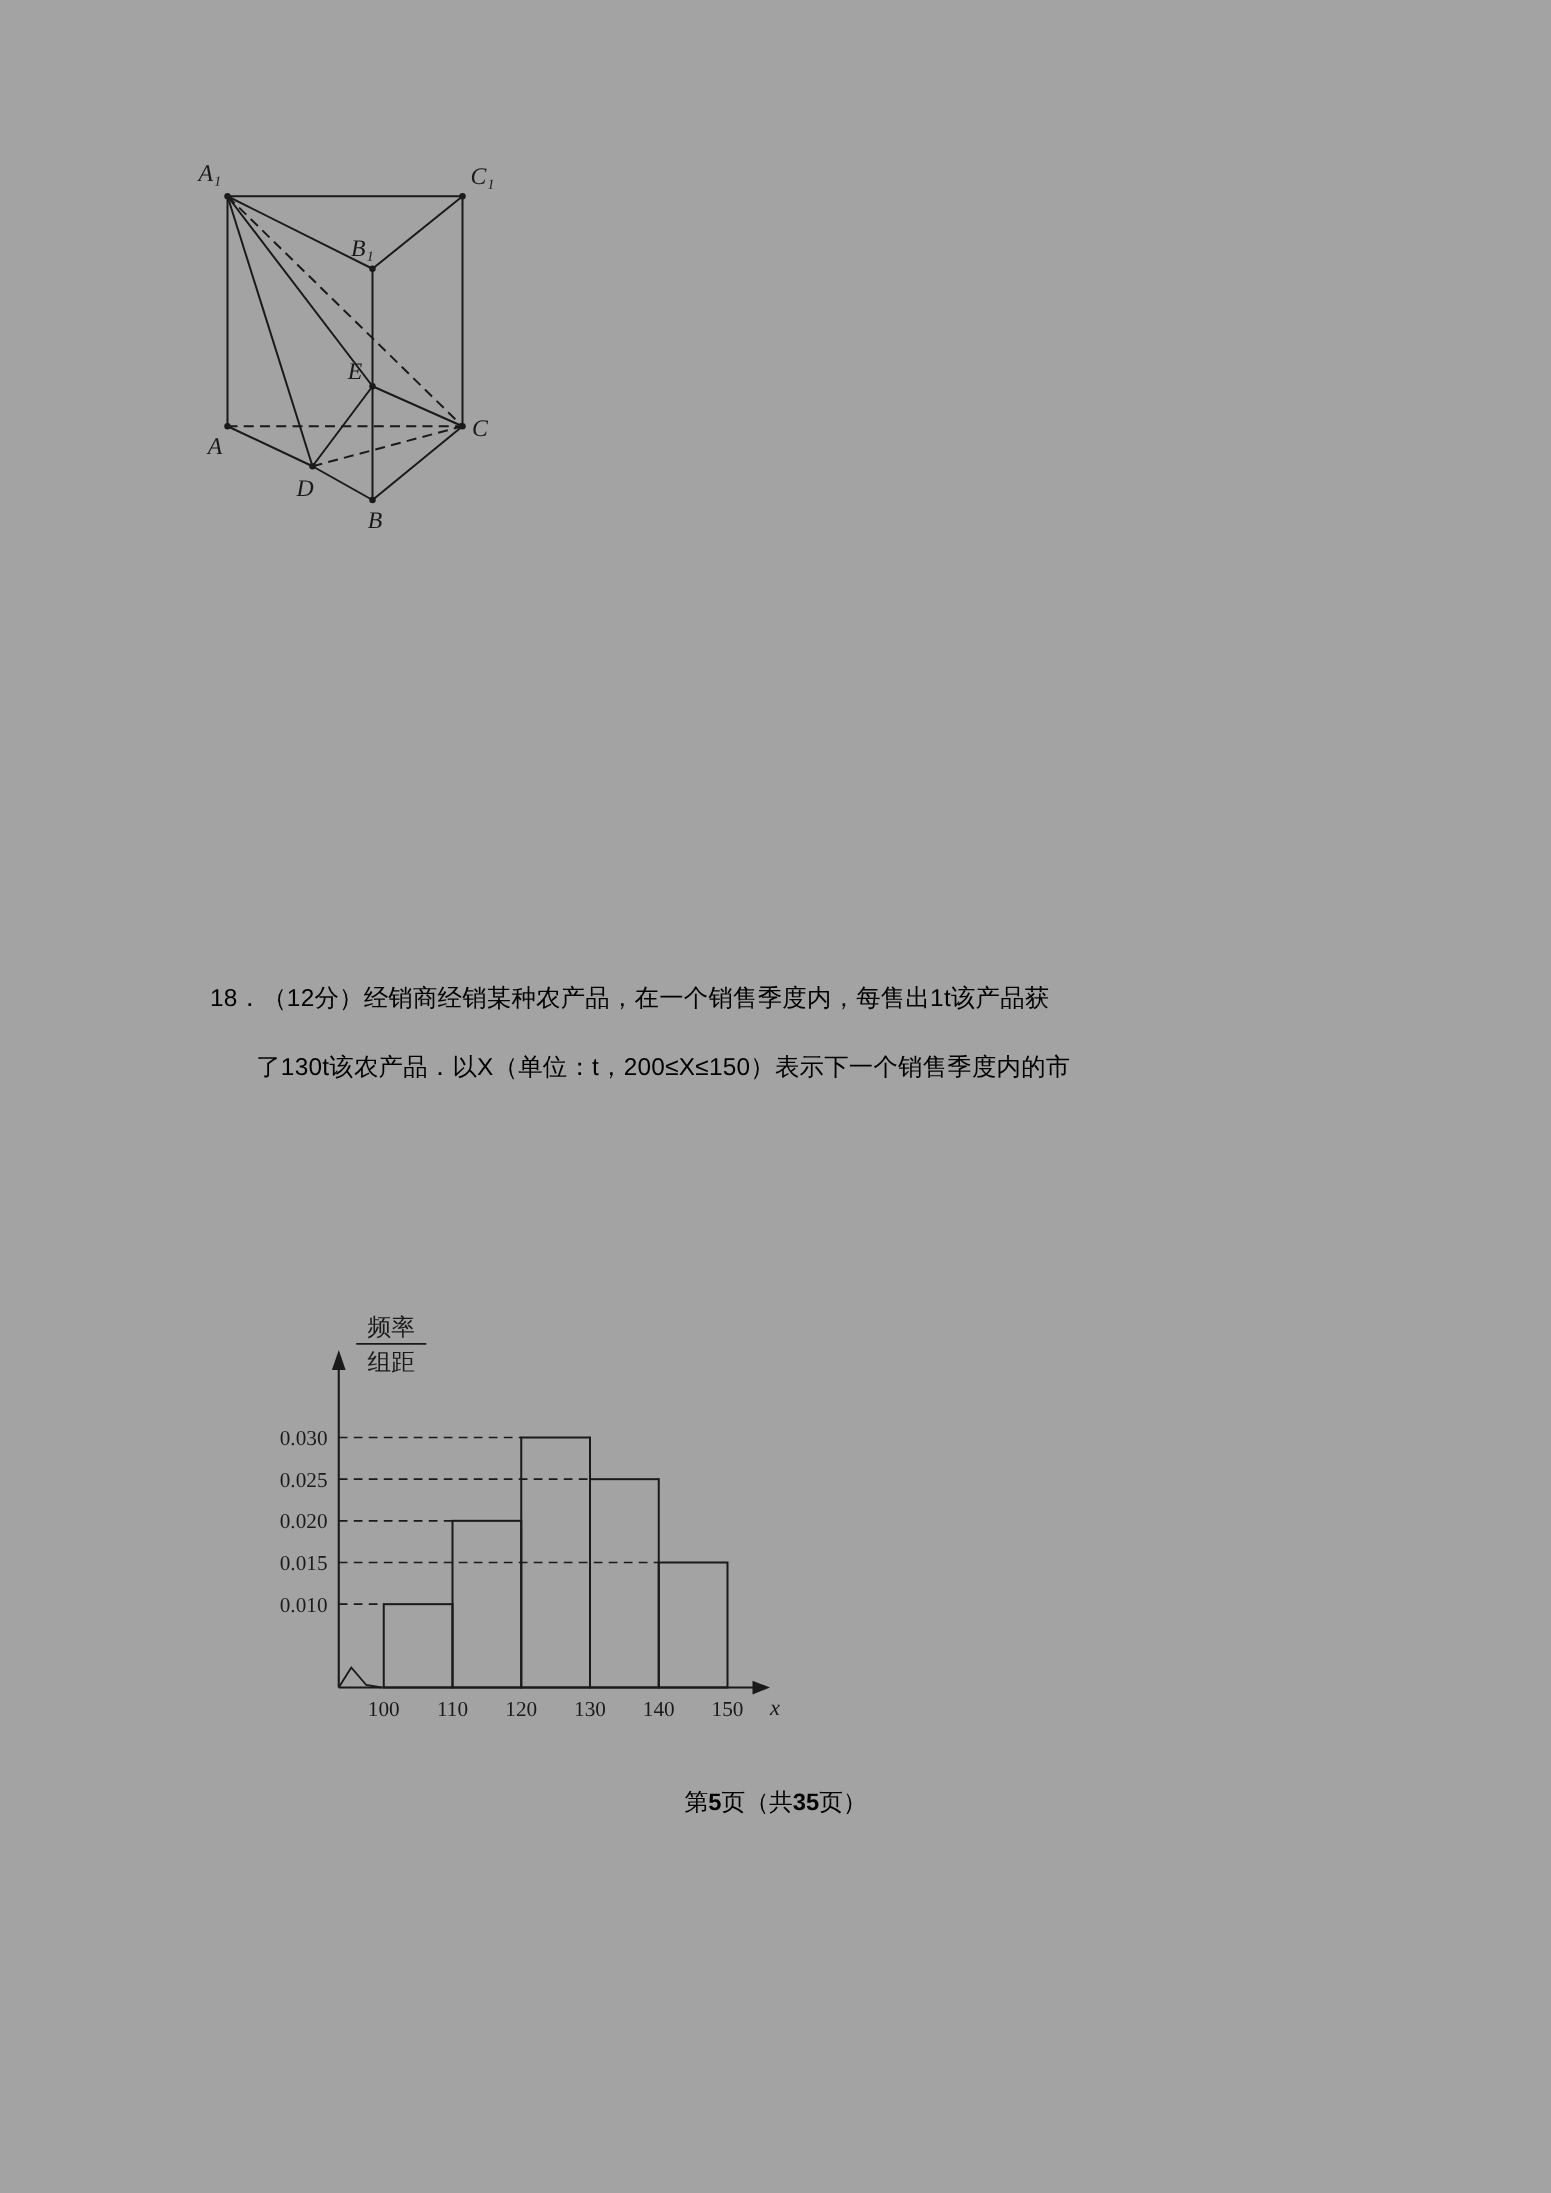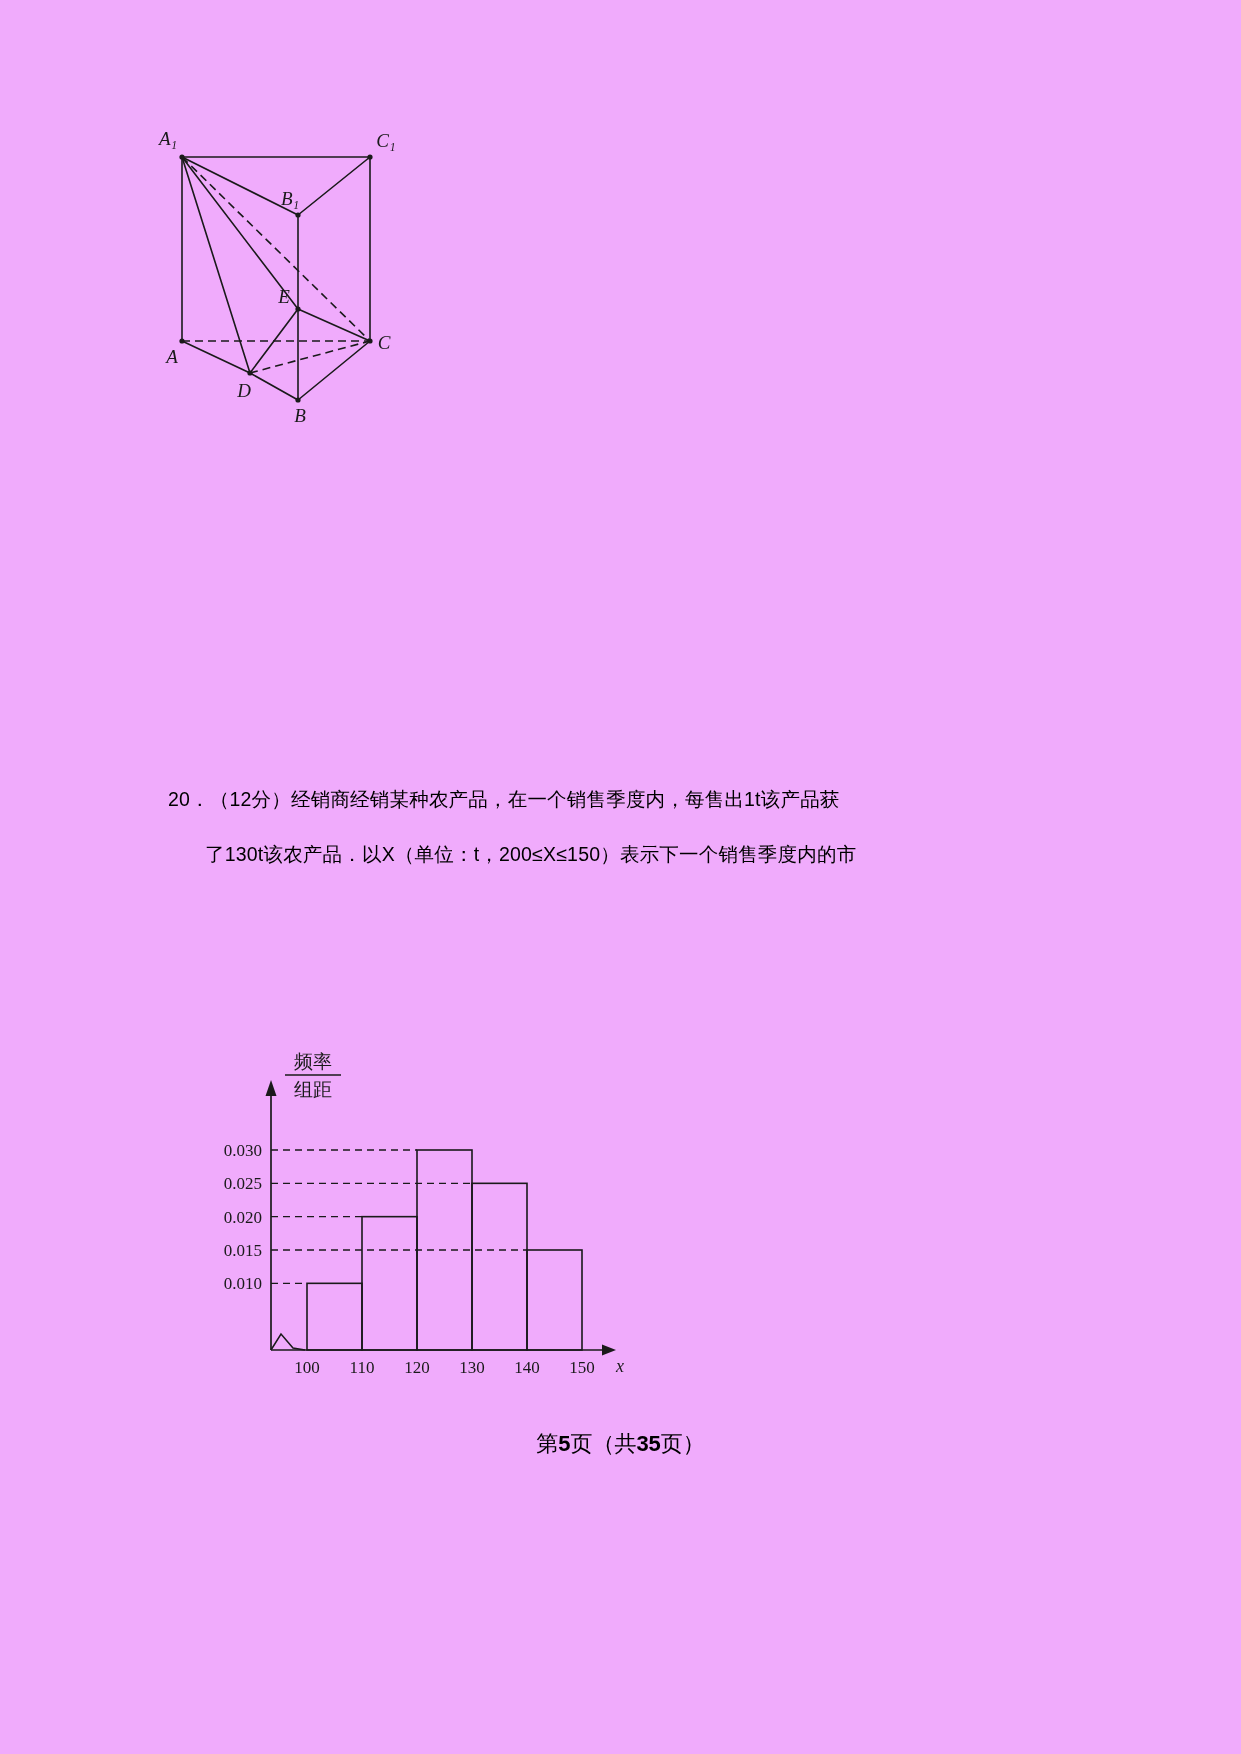--- a/index.html
+++ b/index.html
@@ -12,21 +12,21 @@
     height: 1754px;
     position: relative;
     font-family: "Liberation Sans", "DejaVu Sans", sans-serif;
     color: #000000;
     overflow: hidden;
   }
 
   .page {
     position: absolute;
     inset: 0;
-    background: #f0abfc;
+    background: #a3a3a3;
   }
 
   
   .geo-figure {
     position: absolute;
     left: 150px;
     top: 115px;
     width: 460px;
     height: 330px;
   }
@@ -58,21 +58,21 @@
   }
   .histogram svg { display: block; }
 
   
   .footer {
     position: absolute;
     left: 0;
     top: 1429px;
     width: 1241px;
     text-align: center;
-    font-size: 22px;
+    font-size: 19px;
     color: #000;
   }
   .footer .pg { font-weight: bold; }
 </style>
 </head>
 <body>
 
 <div class="page">
 
   <div class="geo-figure">
@@ -119,21 +119,21 @@
         <text x="134" y="188" text-anchor="middle">E</text>
         <text x="22" y="248" text-anchor="middle">A</text>
         <text x="234" y="234" text-anchor="middle">C</text>
         <text x="94" y="282" text-anchor="middle">D</text>
         <text x="150" y="307" text-anchor="middle">B</text>
       </g>
     </svg>
   </div>
 
   <div class="question">
-    <div class="q-line">20．（12分）经销商经销某种农产品，在一个销售季度内，每售出1t该产品获</div>
+    <div class="q-line">18．（12分）经销商经销某种农产品，在一个销售季度内，每售出1t该产品获</div>
     <div class="q-line indent">了130t该农产品．以X（单位：t，200≤X≤150）表示下一个销售季度内的市</div>
   </div>
 
   <div class="histogram">
     <svg id="hist-svg" width="520" height="370" viewBox="0 0 520 370" xmlns="http://www.w3.org/2000/svg">
         <g>
           <text x="128" y="28" text-anchor="middle" font-size="19" font-family="Liberation Sans, DejaVu Sans, sans-serif" fill="#1a1a1a">频率</text>
           <line x1="100" y1="35" x2="156" y2="35" stroke="#1a1a1a" stroke-width="1.4"></line>
           <text x="128" y="56" text-anchor="middle" font-size="19" font-family="Liberation Sans, DejaVu Sans, sans-serif" fill="#1a1a1a">组距</text>
         </g>

